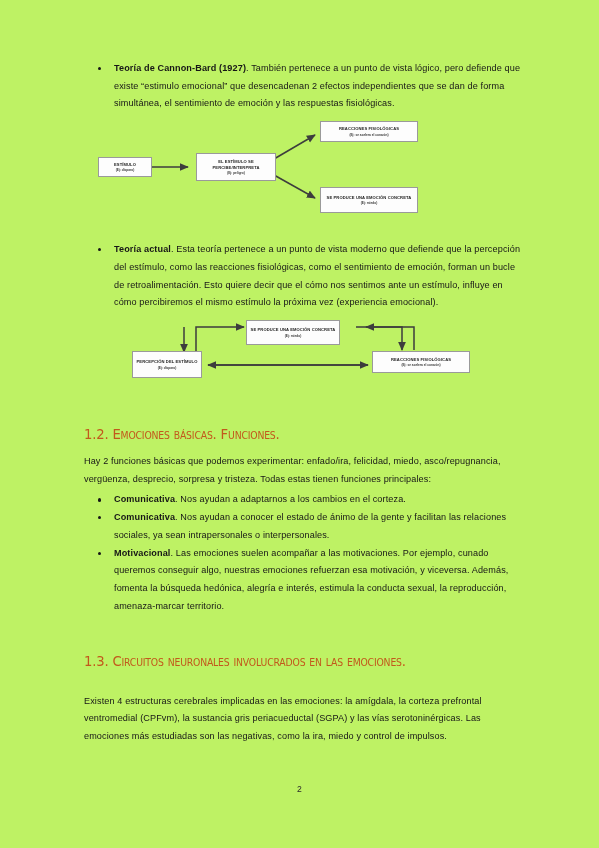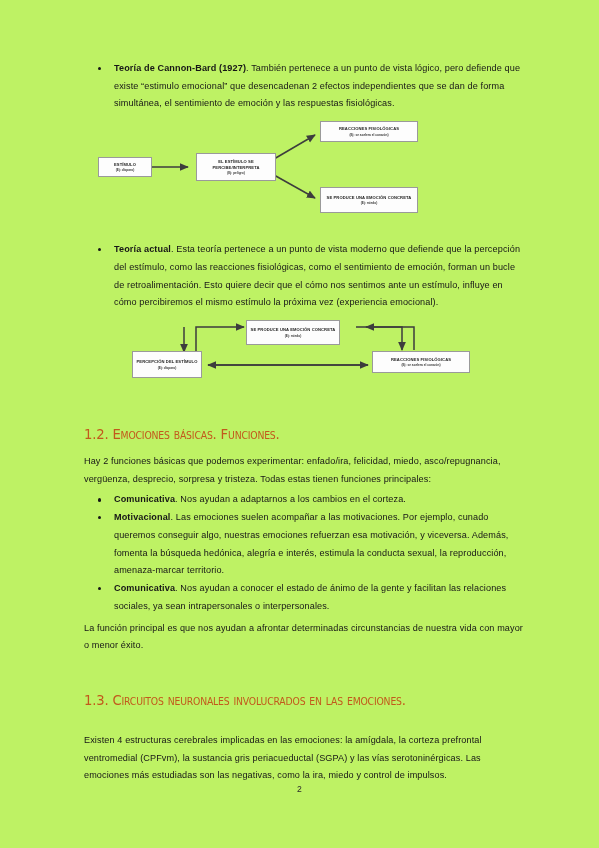--- a/index.html
+++ b/index.html
@@ -222,28 +222,27 @@
 
     <h2 class="section" style="margin-top:36px;">1.2. Emociones básicas. Funciones.</h2>
 
     <p class="body" style="margin-top:11px;">Hay 2 funciones básicas que podemos experimentar: enfado/ira, felicidad, miedo, asco/repugnancia, vergüenza, desprecio, sorpresa y tristeza. Todas estas tienen funciones principales:</p>
 
     <ul class="bullets" style="margin-top:3px;">
       <li>
         <span class="b">Comunicativa</span><span>. Nos ayudan a adaptarnos a los cambios en el corteza.</span>
       </li>
       <li>
+        <span class="b">Comunicativa</span><span>. Nos ayudan a conocer el estado de ánimo de la gente y facilitan las relaciones sociales, ya sean intrapersonales o interpersonales.</span>
+      </li>
+      <li>
         <span class="b">Motivacional</span><span>. Las emociones suelen acompañar a las motivaciones. Por ejemplo, cunado queremos conseguir algo, nuestras emociones refuerzan esa motivación, y viceversa. Además, fomenta la búsqueda hedónica, alegría e interés, estimula la conducta sexual, la reproducción, amenaza-marcar territorio.</span>
       </li>
-      <li>
-        <span class="b">Comunicativa</span><span>. Nos ayudan a conocer el estado de ánimo de la gente y facilitan las relaciones sociales, ya sean intrapersonales o interpersonales.</span>
-      </li>
     </ul>
 
-    <p class="body" style="margin-top:4px;">La función principal es que nos ayudan a afrontar determinadas circunstancias de nuestra vida con mayor o menor éxito.</p>
 
     <h2 class="section" style="margin-top:37px;">1.3. Circuitos neuronales involucrados en las emociones.</h2>
 
     <p class="body" style="margin-top:24px;">Existen 4 estructuras cerebrales implicadas en las emociones: la amígdala, la corteza prefrontal ventromedial (CPFvm), la sustancia gris periacueductal (SGPA) y las vías serotoninérgicas. Las emociones más estudiadas son las negativas, como la ira, miedo y control de impulsos.</p>
 
   </div>
 
   <div class="pagenum">2</div>
 </div>
 

